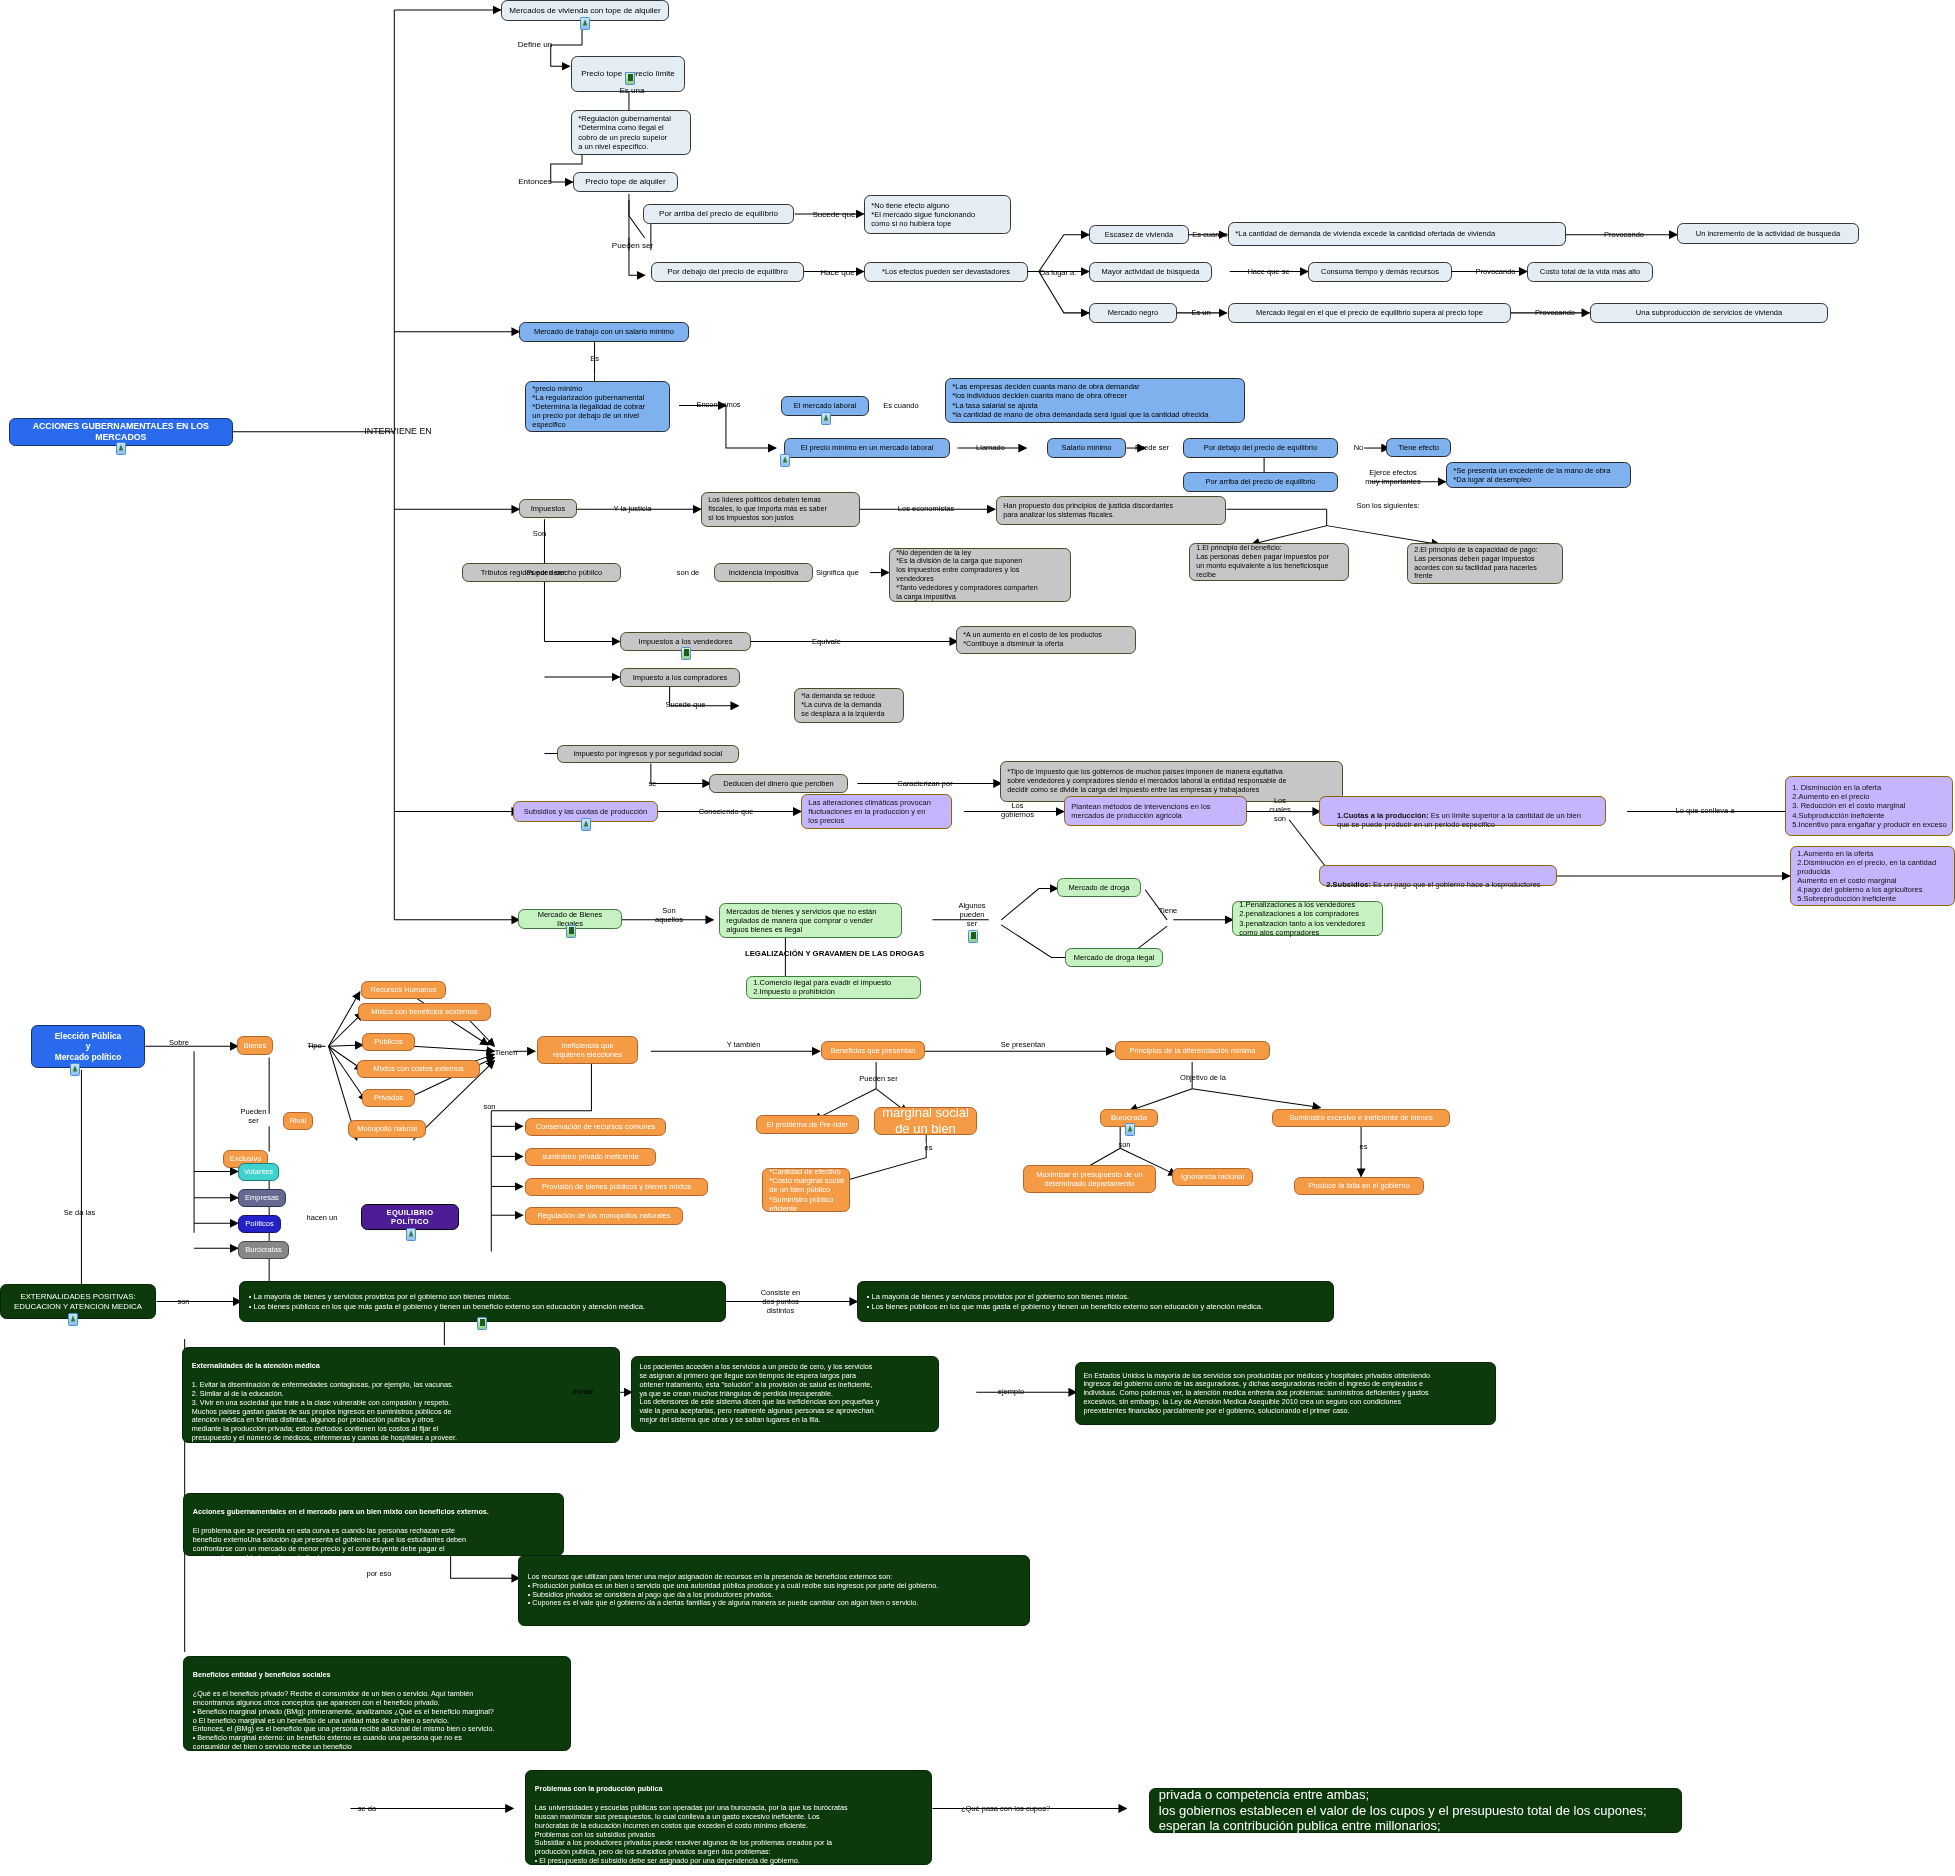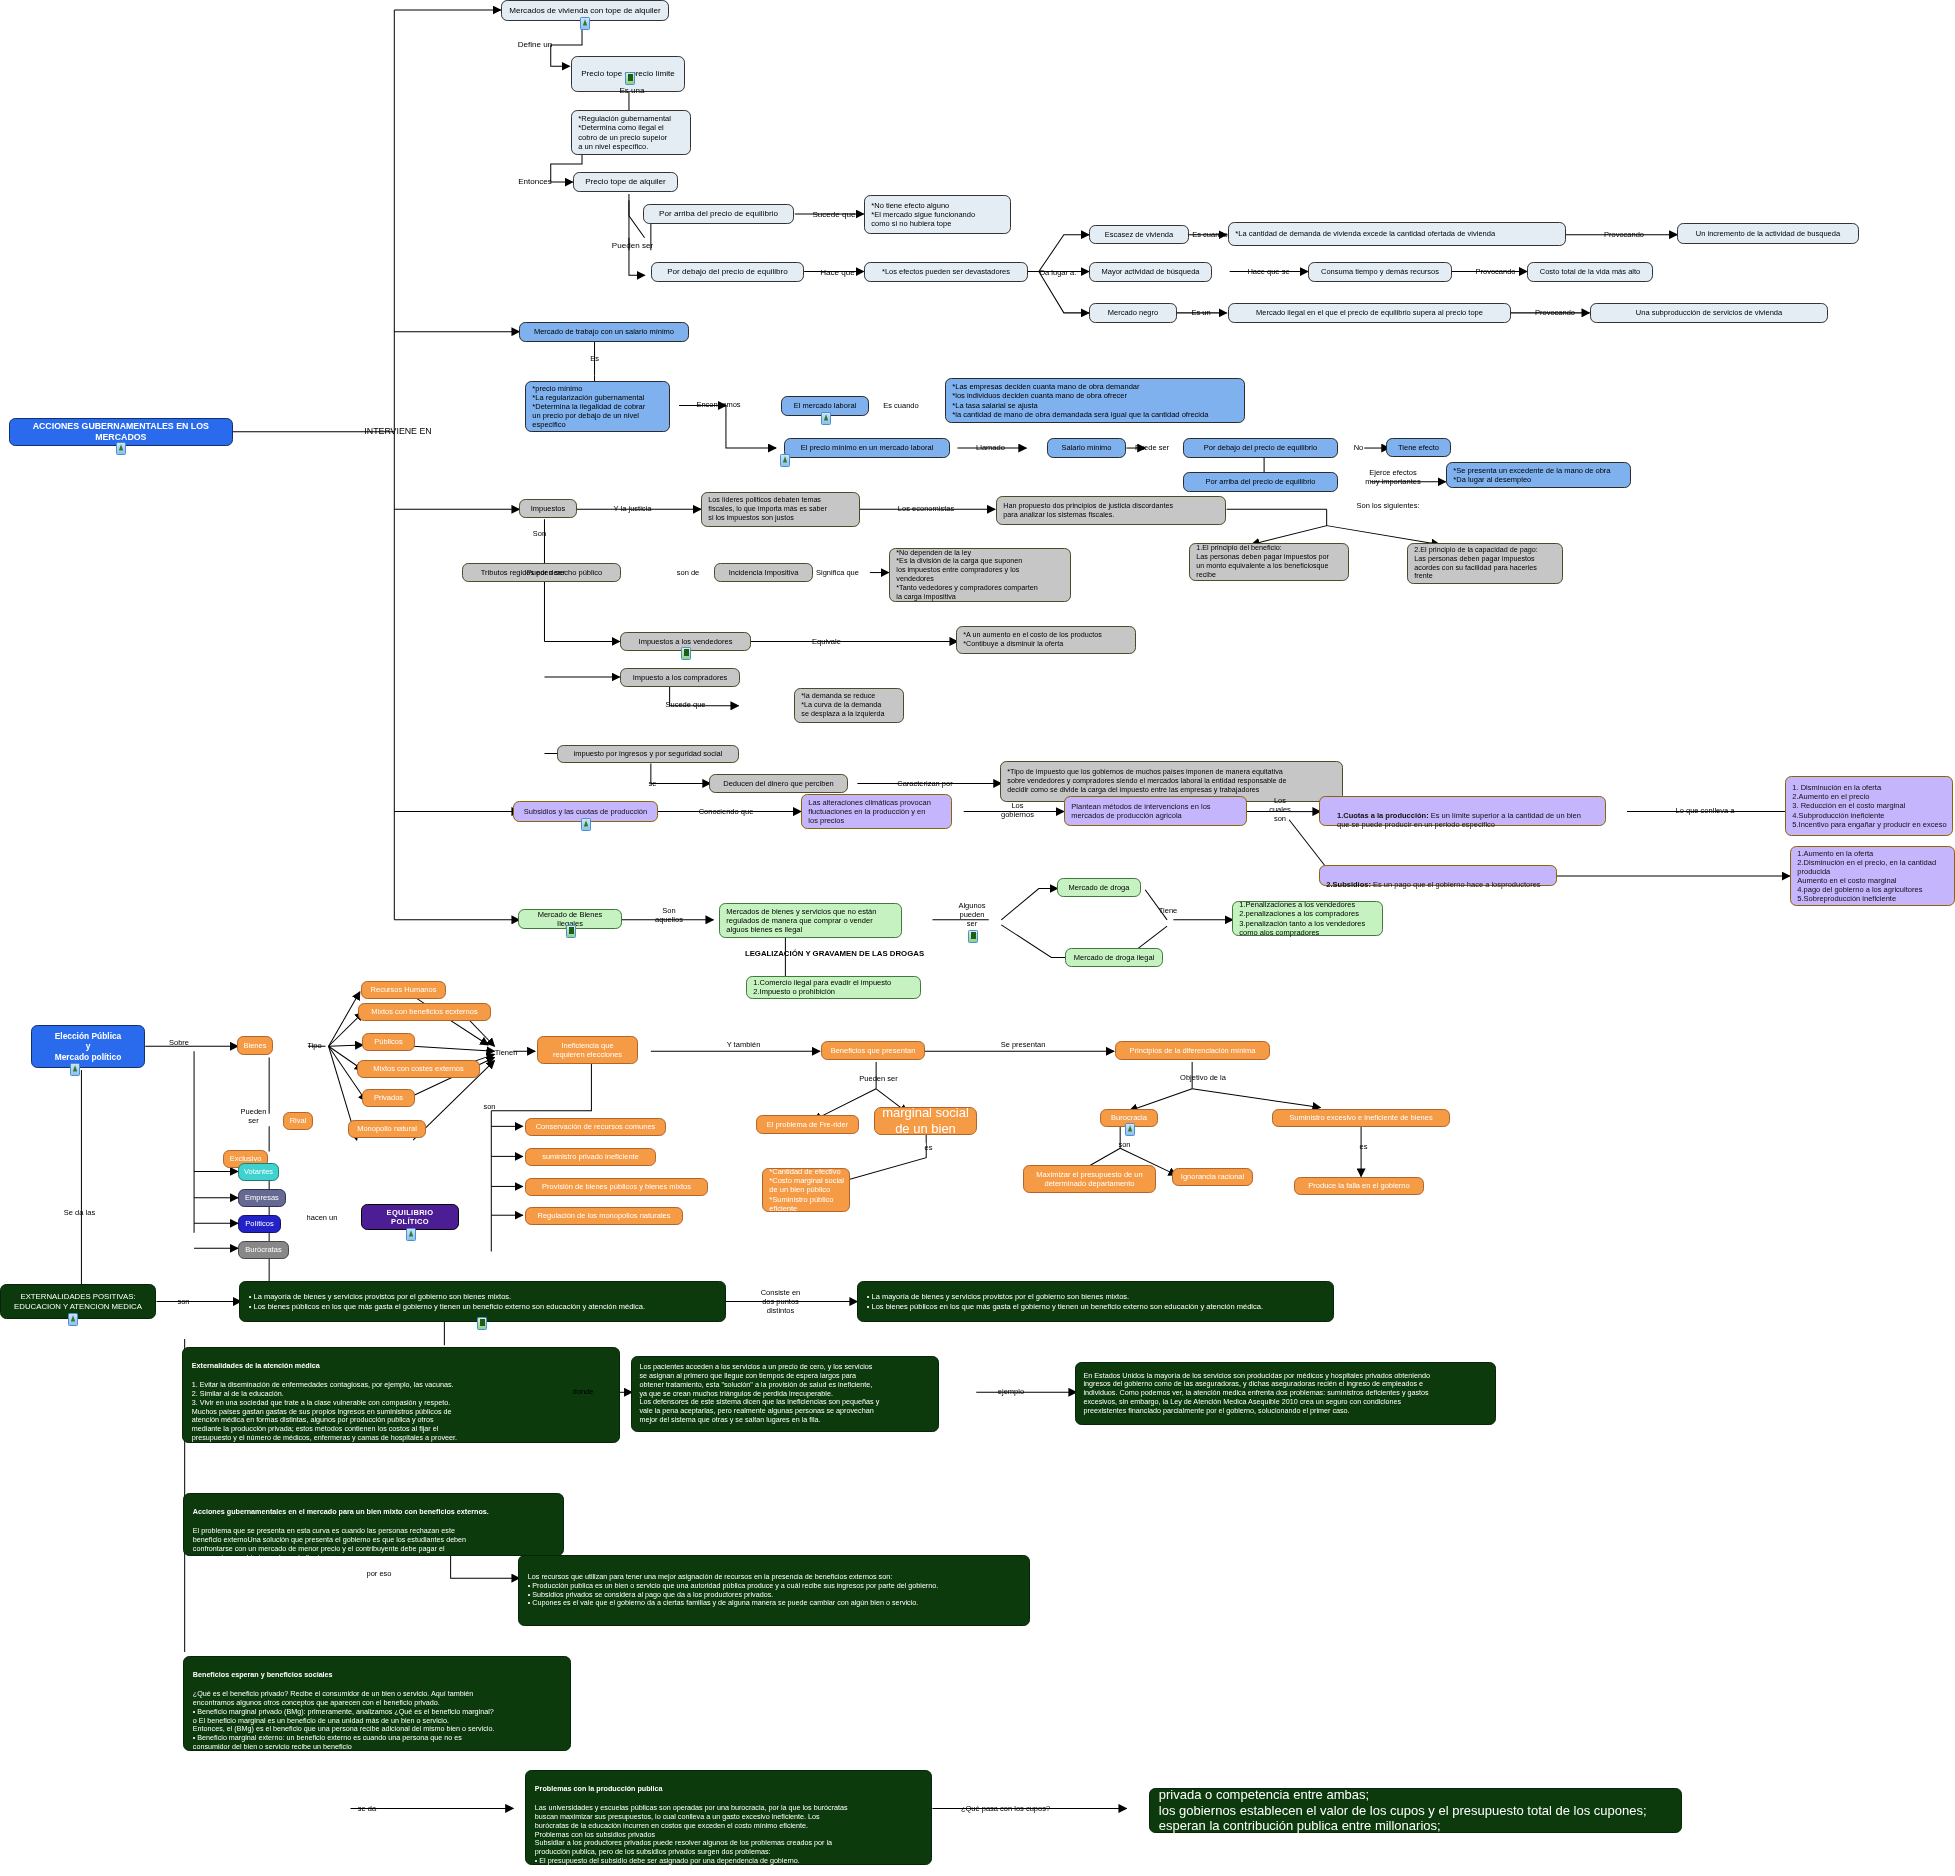--- a/index.html
+++ b/index.html
@@ -509,21 +509,21 @@
 confrontarse con un mercado de menor precio y el contribuyente debe pagar el
 remanente no cubierto por los estudiantes.</div>
   </div>
   <div class="lbl" style="left:354px;top:1569px;width:50px;font-size:7.5px;">por eso</div>
   <div class="node dgrn left" style="left:518px;top:1555px;width:512px;height:71px;font-size:7.2px;padding-left:8.8px;">Los recursos que utilizan para tener una mejor asignación de recursos en la presencia de beneficios externos son:
 •   Producción publica es un bien o servicio que una autoridad pública produce y a cuál recibe sus ingresos por parte del gobierno.
 •   Subsidios privados se considera al pago que da a los productores privados.
 •   Cupones es el vale que el gobierno da a ciertas familias y de alguna manera se puede cambiar con algún bien o servicio.</div>
 
   <div class="node dgrn left" style="left:183px;top:1656px;width:388px;height:95px;font-size:7.2px;padding-left:8.8px;padding-top:5px;display:block;">
-    <div style="font-weight:bold;margin-bottom:1.9px;">Beneficios esperan y beneficios sociales</div>
+    <div style="font-weight:bold;margin-bottom:1.9px;">Beneficios entidad y beneficios sociales</div>
     <div style="white-space:pre-line;">¿Qué es el beneficio privado? Recibe el consumidor de un bien o servicio. Aquí también
  encontramos algunos otros conceptos que aparecen con el beneficio privado.
 •     Beneficio marginal privado (BMg): primeramente, analizamos ¿Qué es el beneficio marginal?
 o     El beneficio marginal es un beneficio de una unidad más de un bien o servicio.
 Entonces, el (BMg) es el beneficio que una persona recibe adicional del mismo bien o servicio.
 •     Beneficio marginal externo: un beneficio externo es cuando una persona que no es
 consumidor del bien o servicio recibe un beneficio
 •     Beneficio marginal social (BMS): este beneficio es distribuido por la sociedad, por la cual se
 concluye que BMS=BMg+ Beneficio marginal externo.</div>
   </div>

